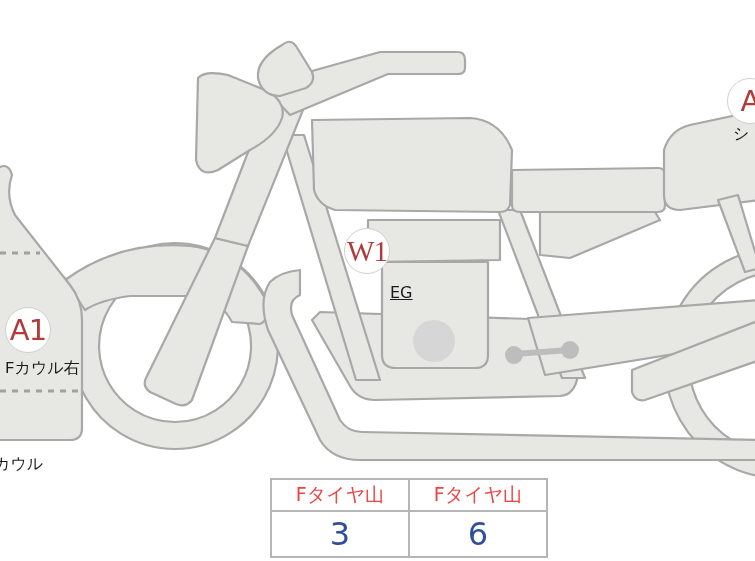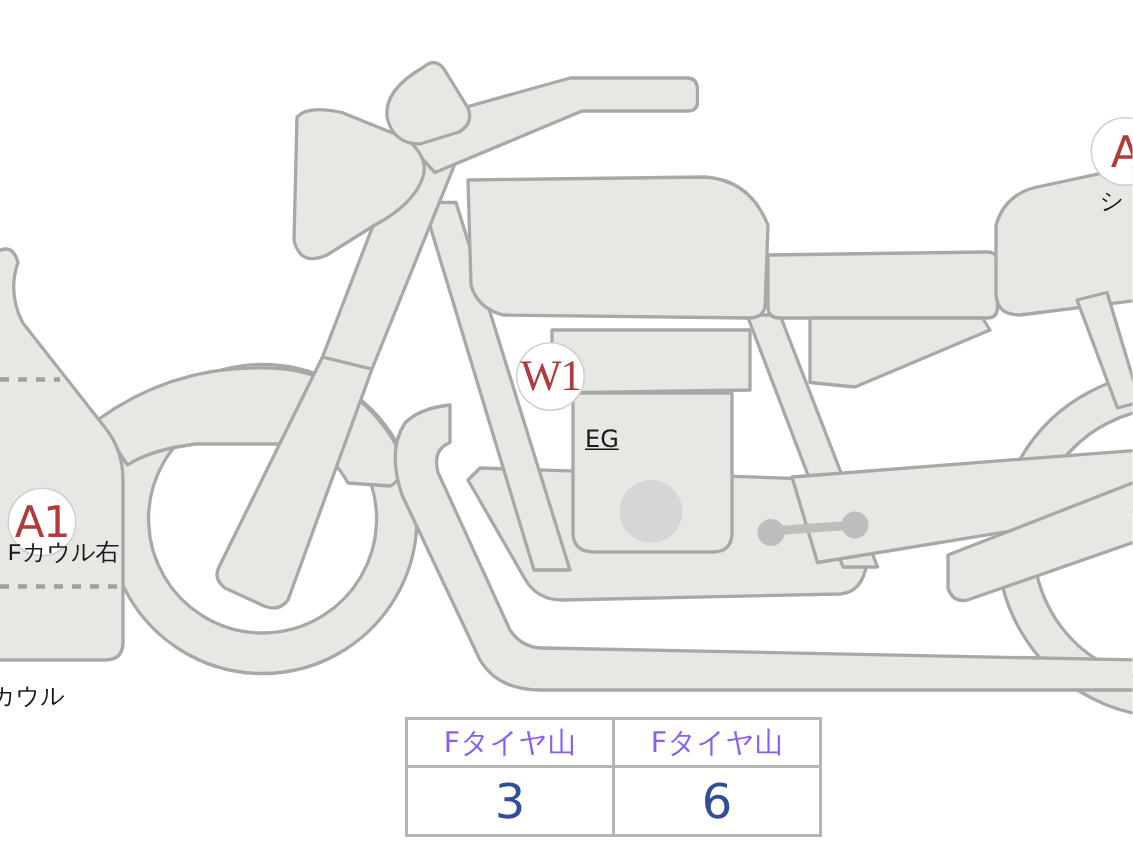--- a/index.html
+++ b/index.html
@@ -3,21 +3,21 @@
 <meta charset="utf-8">
 <style>
   html, body { margin: 0; padding: 0; background: #ffffff; }
   body { width: 755px; height: 561px; position: relative; overflow: hidden; font-family: "DejaVu Sans", sans-serif; }
   #bike { position: absolute; left: 0; top: 0; }
   .part { fill: #e7e7e4; stroke: #a8a8a8; stroke-width: 2.2; stroke-linejoin: round; }
   .label-badge { position: absolute; width: 46px; height: 46px; border-radius: 50%; background: #ffffff; border: 1.5px solid #cfcfcf; box-sizing: border-box; display: flex; align-items: center; justify-content: center; font-family: "DejaVu Sans", sans-serif; font-size: 29px; color: #b23a3a; letter-spacing: -1px; }
   .part-name { position: absolute; font-size: 16px; color: #1a1a1a; white-space: nowrap; }
   #tire-table { position: absolute; left: 270px; top: 478px; border-collapse: collapse; background: #fff; }
   #tire-table td, #tire-table th { border: 2px solid #b5b5b5; padding: 0; text-align: center; }
-  #tire-table th { height: 30px; width: 136px; font-weight: normal; font-size: 19px; color: #8b5cf6; }
+  #tire-table th { height: 30px; width: 136px; font-weight: normal; font-size: 19px; color: #ef4444; }
   #tire-table td { height: 44px; font-size: 32px; color: #2f4f9a; }
 </style>
 </head>
 <body>
 
 <svg id="bike" width="755" height="561" viewBox="0 0 755 561">
 
   <path class="part" fill-rule="evenodd" d="M175,243 A103,103 0 1,1 174.9,243 Z M175,270 A76,76 0 1,0 175.1,270 Z"></path>
 
   <path class="part" fill-rule="evenodd" d="M780,248 A115,115 0 1,1 779.9,248 Z M780,272 A91,91 0 1,0 780.1,272 Z"></path>
@@ -60,21 +60,21 @@
 
   <path class="part" d="M718,200 L738,195 L760,268 L745,272 Z"></path>
 
   <path class="part" d="M632,370 L760,320 L760,360 L645,400 Q635,402 632,392 Z"></path>
 
   <path class="part" d="M-5,170 Q8,160 12,175 Q5,195 15,215 L70,285 Q82,300 82,320 L82,428 Q82,440 70,440 L-5,440 Z"></path>
   <path d="M0,253 L40,253" stroke="#a0a0a0" stroke-width="3" stroke-dasharray="6,6"></path>
   <path d="M0,391 L82,391" stroke="#a0a0a0" stroke-width="3" stroke-dasharray="6,6"></path>
 </svg>
 
-<div class="label-badge" style="left:5px; top:307px;margin-top:18px;">
+<div class="label-badge" style="left:5px; top:307px;">
     <span>A1</span>
   </div>
 <div class="part-name" style="left:5px; top:358px;font-family:Liberation Mono, monospace;">Fカウル右</div>
 
 <div class="label-badge" style="left:344px; top:228px;font-family:Liberation Serif, serif;">
     <span>W1</span>
   </div>
 <div class="part-name" style="left:390px; top:283px;text-decoration:underline;">EG</div>
 
 <div class="label-badge" style="left:727px; top:78px;">

